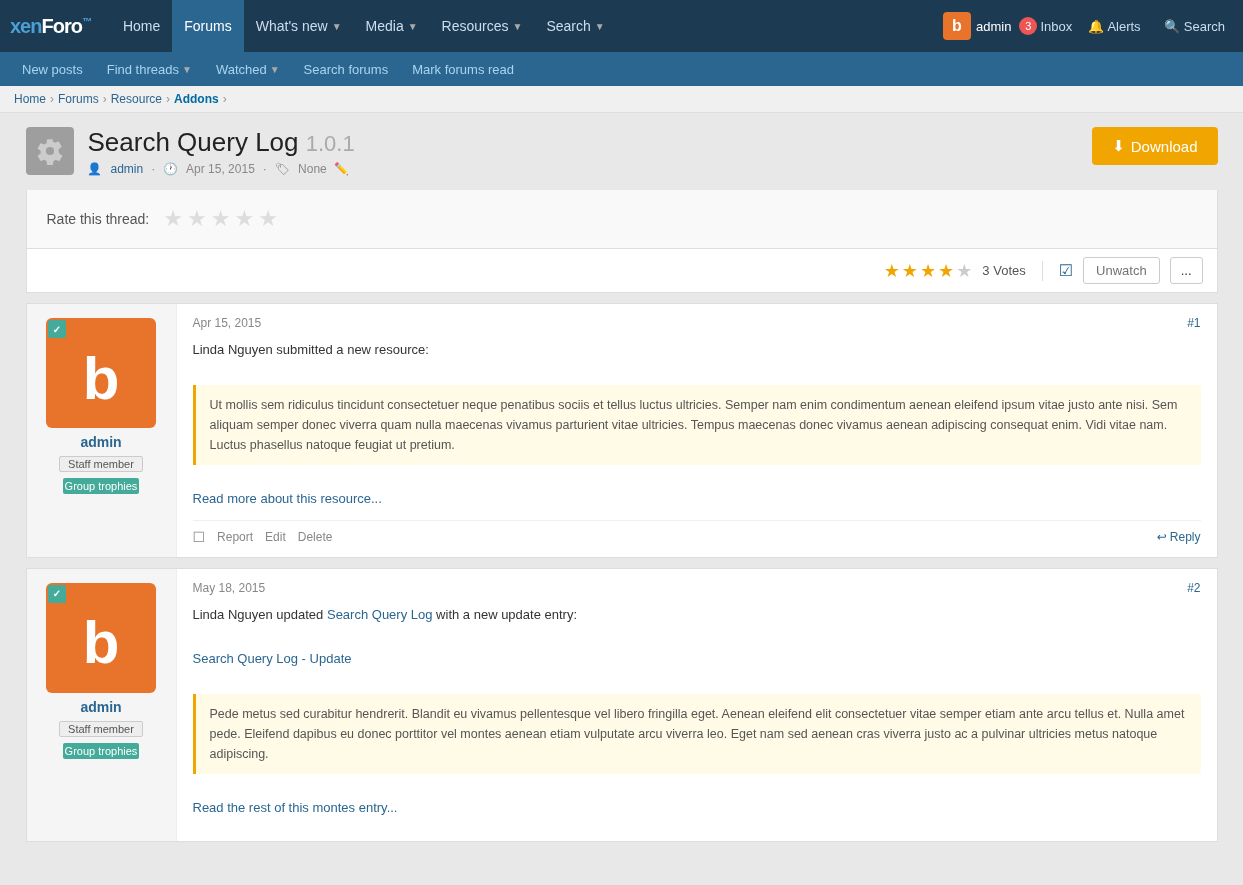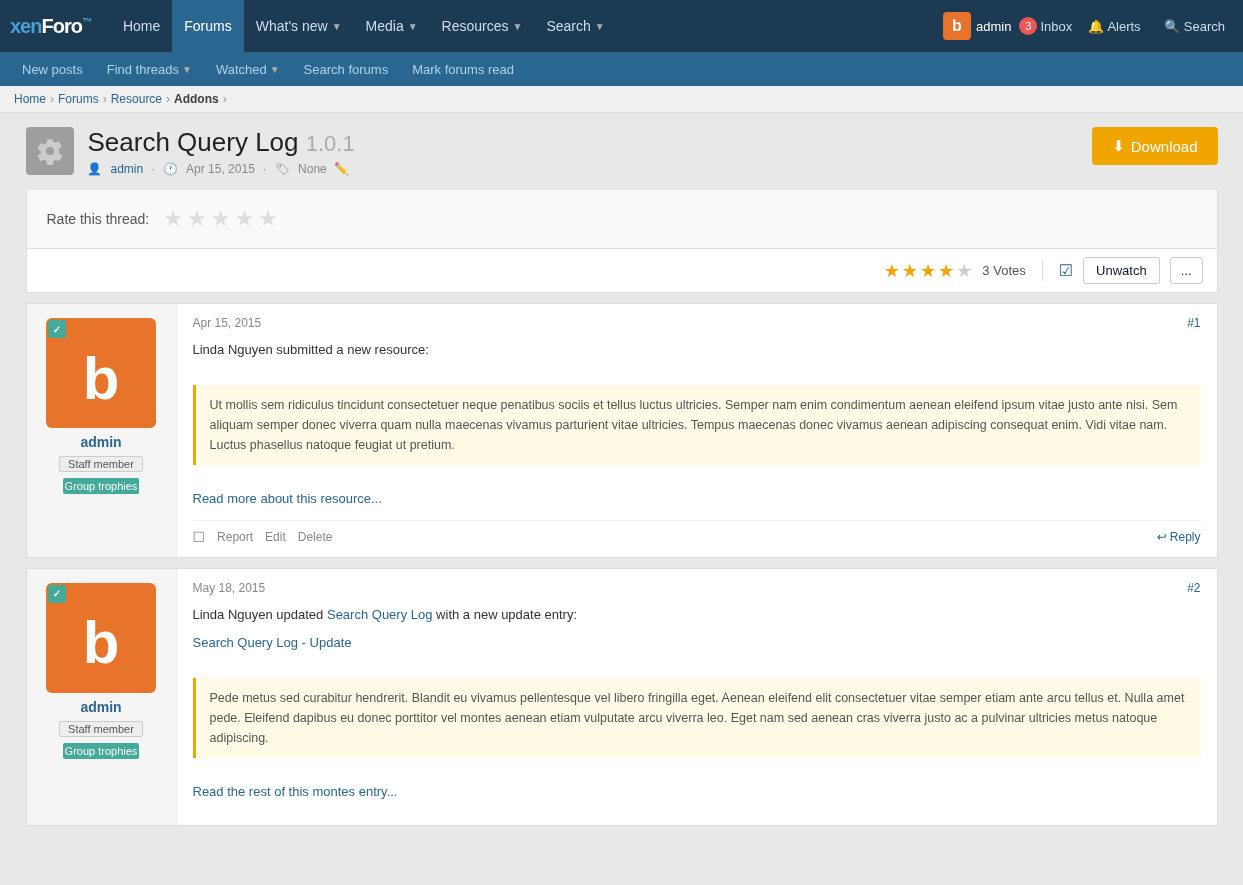--- a/index.html
+++ b/index.html
@@ -109,21 +109,21 @@
       border-bottom: 1px solid #ddd;
       padding: 6px 14px;
       font-size: 12px;
       color: #666;
       display: flex;
       gap: 4px;
       align-items: center;
     }
     .breadcrumb a { color: #2b6690; text-decoration: none; }
     .bc-sep { color: #999; }
-    .breadcrumb .current { color: #404040; font-weight: bold; }
+    .breadcrumb .current { color: #0369a1; font-weight: bold; }
 
     
     .page-content {
       max-width: 1220px;
       margin: 0 auto;
       padding: 14px;
     }
 
     
     .resource-header {
@@ -216,21 +216,21 @@
     .vote-stars { display: flex; gap: 2px; }
     .vote-star { color: #f0a500; font-size: 18px; }
     .vote-star.half { color: #ccc; }
     .votes-count { color: #555; font-size: 13px; }
     .unwatch-btn {
       background: #fff;
       border: 1px solid #ccc;
       padding: 5px 12px;
       border-radius: 3px;
       cursor: pointer;
-      color: #0f172a;
+      color: #737373;
       font-size: 13px;
       display: flex; align-items: center; gap: 4px;
     }
     .check-icon {
       color: #2b6690;
       font-size: 16px;
     }
     .more-btn {
       background: #fff;
       border: 1px solid #ccc;
@@ -554,21 +554,21 @@
         <div class="post-header">
           <span class="post-date">May 18, 2015</span>
           <span class="post-num">#2</span>
         </div>
         <div class="post-body">
           <p>
             <span>Linda Nguyen updated</span>
             <a href="#" class="post-link">Search Query Log</a>
             <span>with a new update entry:</span>
           </p>
-          <p style="margin-top:8px">
+          <p style="margin-top:24px">
             <a href="#" class="post-link">Search Query Log - Update</a>
           </p>
           <div class="quote-block">Pede metus sed curabitur hendrerit. Blandit eu vivamus pellentesque vel libero fringilla eget. Aenean eleifend elit consectetuer vitae semper etiam ante arcu tellus et. Nulla amet pede. Eleifend dapibus eu donec porttitor vel montes aenean etiam vulputate arcu viverra leo. Eget nam sed aenean cras viverra justo ac a pulvinar ultricies metus natoque adipiscing.</div>
           <p><a href="#" class="post-link">Read the rest of this montes entry...</a></p>
         </div>
       </div>
     </div>
   </div>
 
 </div>

